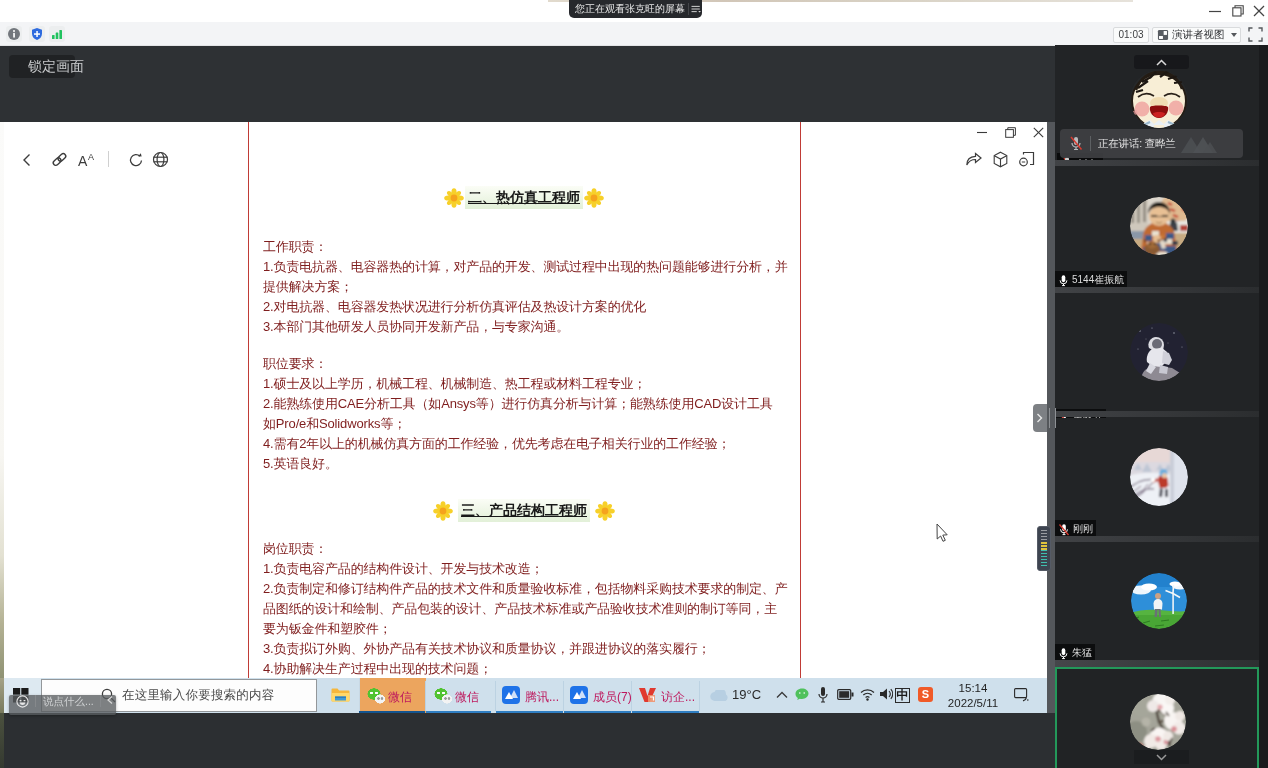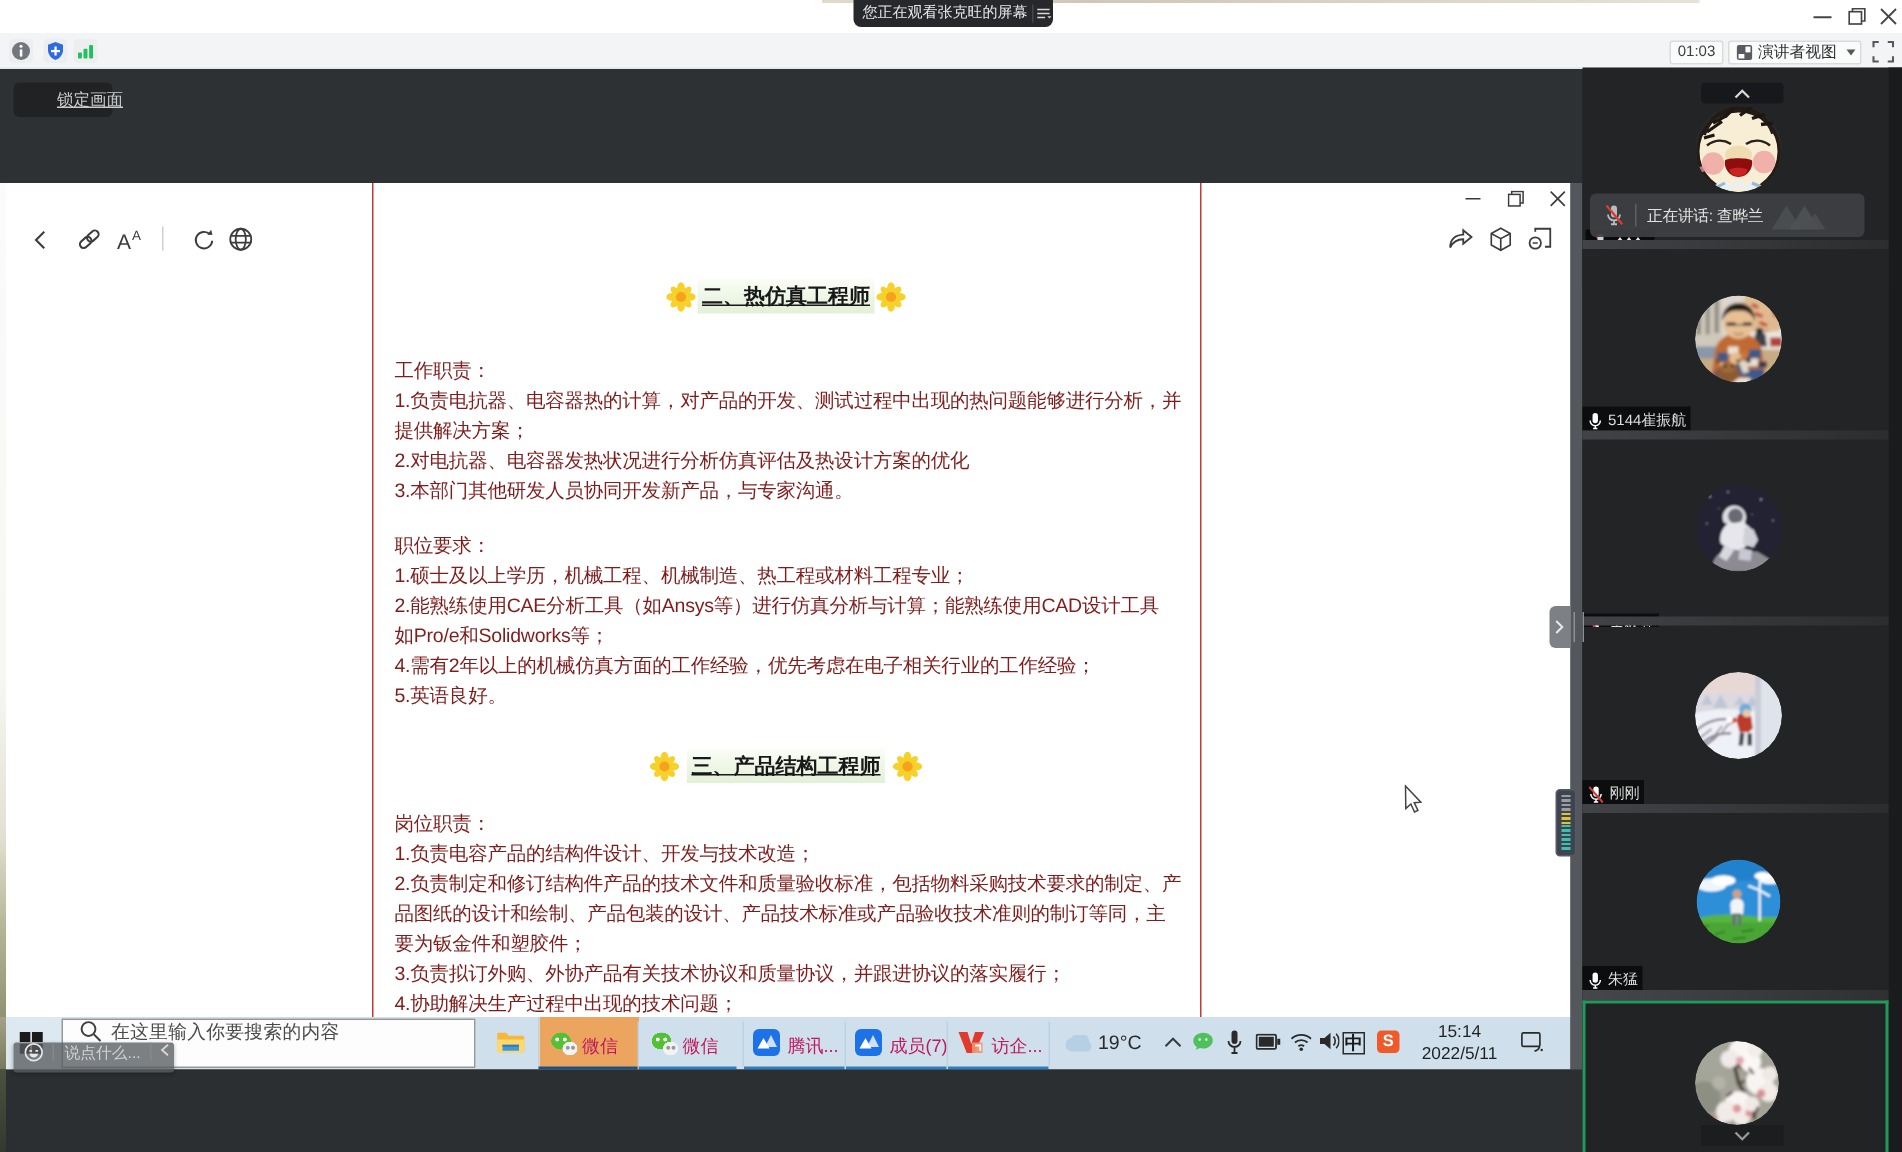--- a/index.html
+++ b/index.html
@@ -116,21 +116,21 @@
 
 <div class="abs" style="left:9px;top:55px;width:66px;height:23px;background:#202224;border-radius:4px;display:flex;align-items:center;white-space:nowrap;">
   <svg width="13" height="16" viewBox="0 0 12 14" style="margin-left:7px;">
       <g fill="#a8abaf">
         <rect x="3" y="0.5" width="6" height="2"></rect>
         <rect x="3.8" y="2.5" width="4.4" height="4.5"></rect>
         <path d="M1.8 7h8.4l0.7 1.8H1.1z"></path>
         <rect x="5.4" y="8.8" width="1.3" height="4.8"></rect>
       </g>
     </svg>
-  <span style="color:#c9cbcd;font-size:11px;margin-left:22px;text-decoration:underline;">锁定画面</span>
+  <span style="color:#c9cbcd;font-size:14px;margin-left:12px;">锁定画面</span>
 </div>
 
 <div class="abs" id="docwin">
   <div id="page"></div>
 
   <svg class="abs" style="left:972px;top:5px;" width="12" height="11" viewBox="0 0 12 11">
       <line x1="1" y1="5.5" x2="11" y2="5.5" stroke="#3a3a3a" stroke-width="1.1"></line>
     </svg>
   <svg class="abs" style="left:1001px;top:5px;" width="11" height="11" viewBox="0 0 11 11" fill="none" stroke="#3a3a3a" stroke-width="1">
       <rect x="0.7" y="2.6" width="7.7" height="7.7"></rect>
@@ -250,21 +250,21 @@
 <div class="abs" id="taskbar">
   <div class="abs" style="left:0;top:0;width:37px;height:35px;background:#dde9f1;"></div>
   <svg class="abs" style="left:9px;top:10px;" width="16" height="15" viewBox="0 0 16 15">
       <g fill="#1b1b1b">
         <rect x="0" y="0" width="7.2" height="6.7"></rect>
         <rect x="8.3" y="0" width="7.2" height="6.7"></rect>
         <rect x="0" y="7.8" width="7.2" height="6.7"></rect>
         <rect x="8.3" y="7.8" width="7.2" height="6.7"></rect>
       </g>
     </svg>
-  <div class="abs" style="left:37px;top:1px;width:276px;height:33px;background:#fdfdfd;border:1px solid #93979a;box-sizing:border-box;display:flex;align-items:flex-start;">
+  <div class="abs" style="left:37px;top:1px;width:276px;height:33px;background:#fdfdfd;border:1px solid #93979a;box-sizing:border-box;display:flex;align-items:center;padding-left:48px;">
     <svg width="15" height="15" viewBox="0 0 15 15" fill="none" stroke="#3e3e3e" stroke-width="1.3" style="margin-left:11px;">
         <circle cx="6" cy="6" r="4.6"></circle>
         <line x1="9.5" y1="9.5" x2="14" y2="14"></line>
       </svg>
     <span style="font-size:12.5px;color:#4a4a4a;margin-left:6px;letter-spacing:0.2px;">在这里输入你要搜索的内容</span>
   </div>
 
   <svg class="abs" style="left:327px;top:9px;" width="19" height="16" viewBox="0 0 19 16">
       <path d="M0.5 2.5a1 1 0 0 1 1-1h5l1.6 2h9.4a1 1 0 0 1 1 1v9a1 1 0 0 1-1 1h-16a1 1 0 0 1-1-1z" fill="#f6b73c"></path>
       <path d="M0.5 6h18v7.5a1 1 0 0 1-1 1h-16a1 1 0 0 1-1-1z" fill="#ffd86b"></path>

